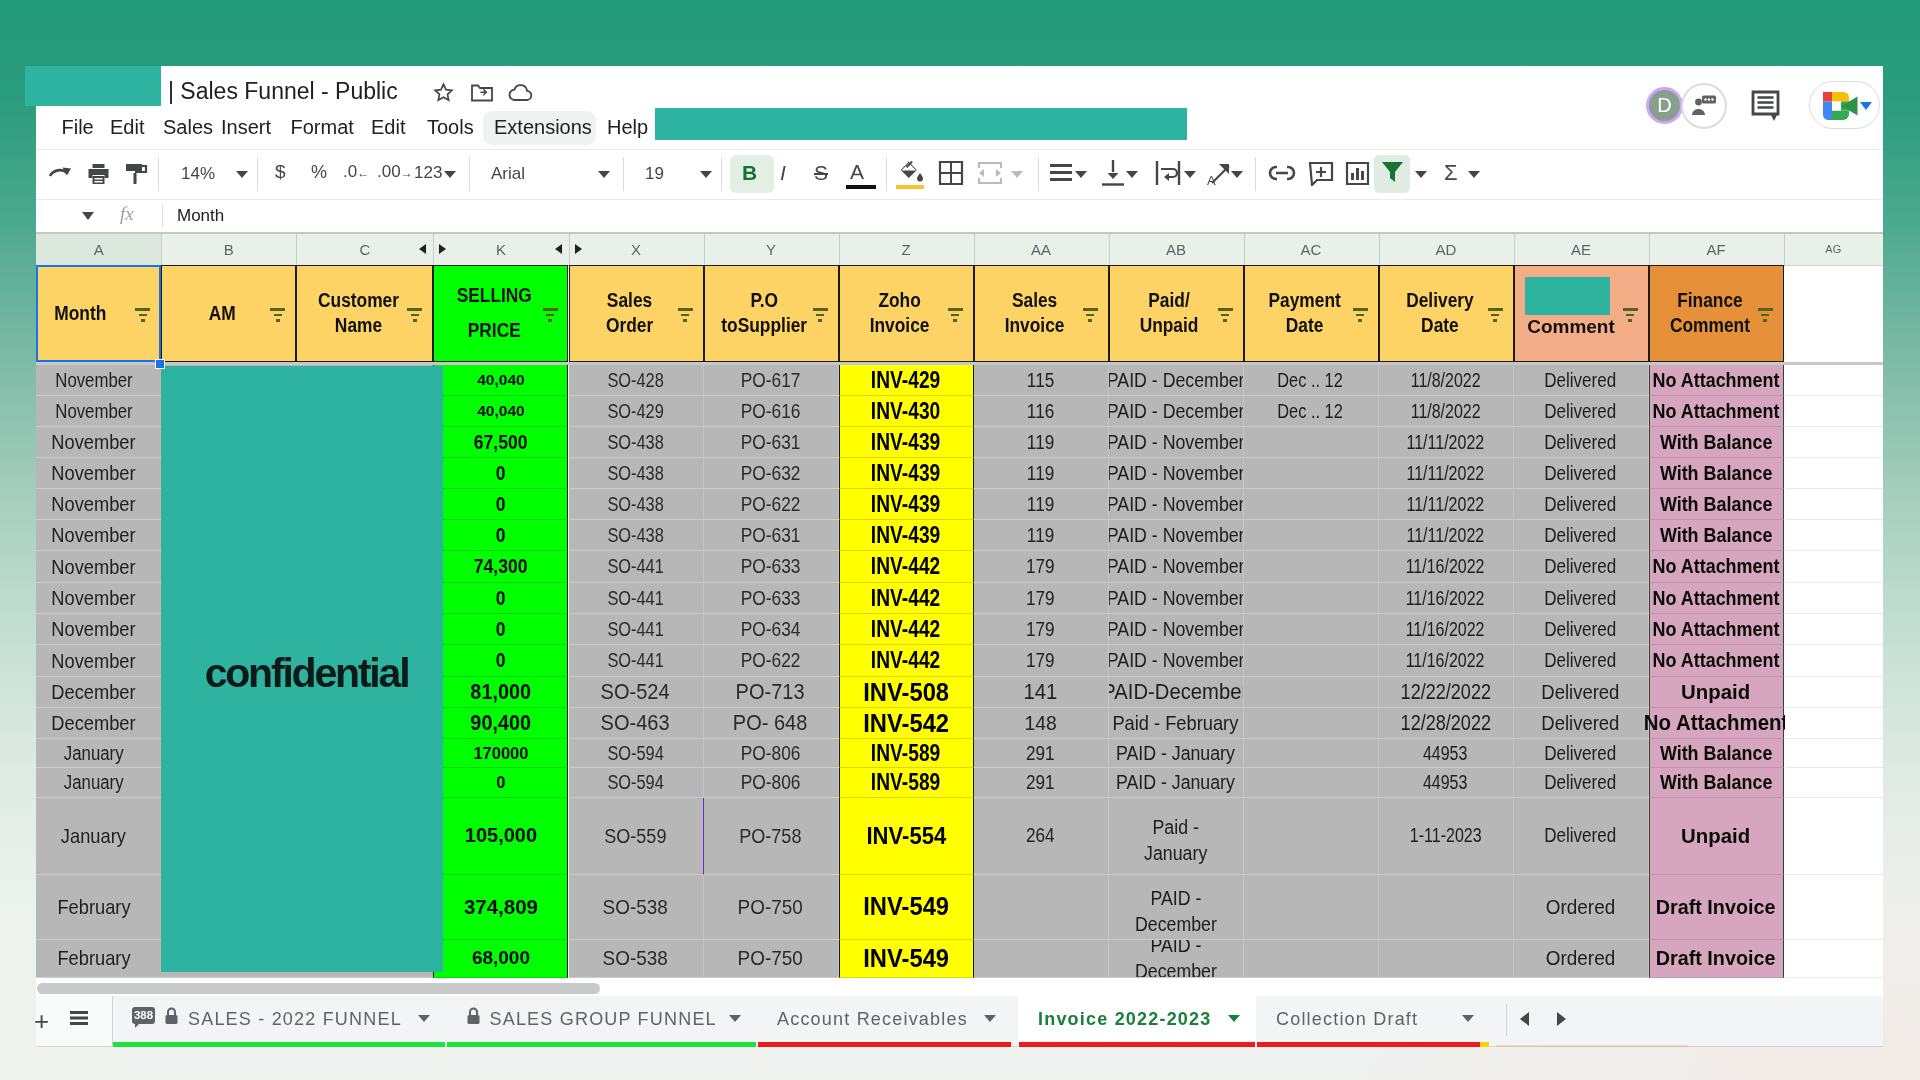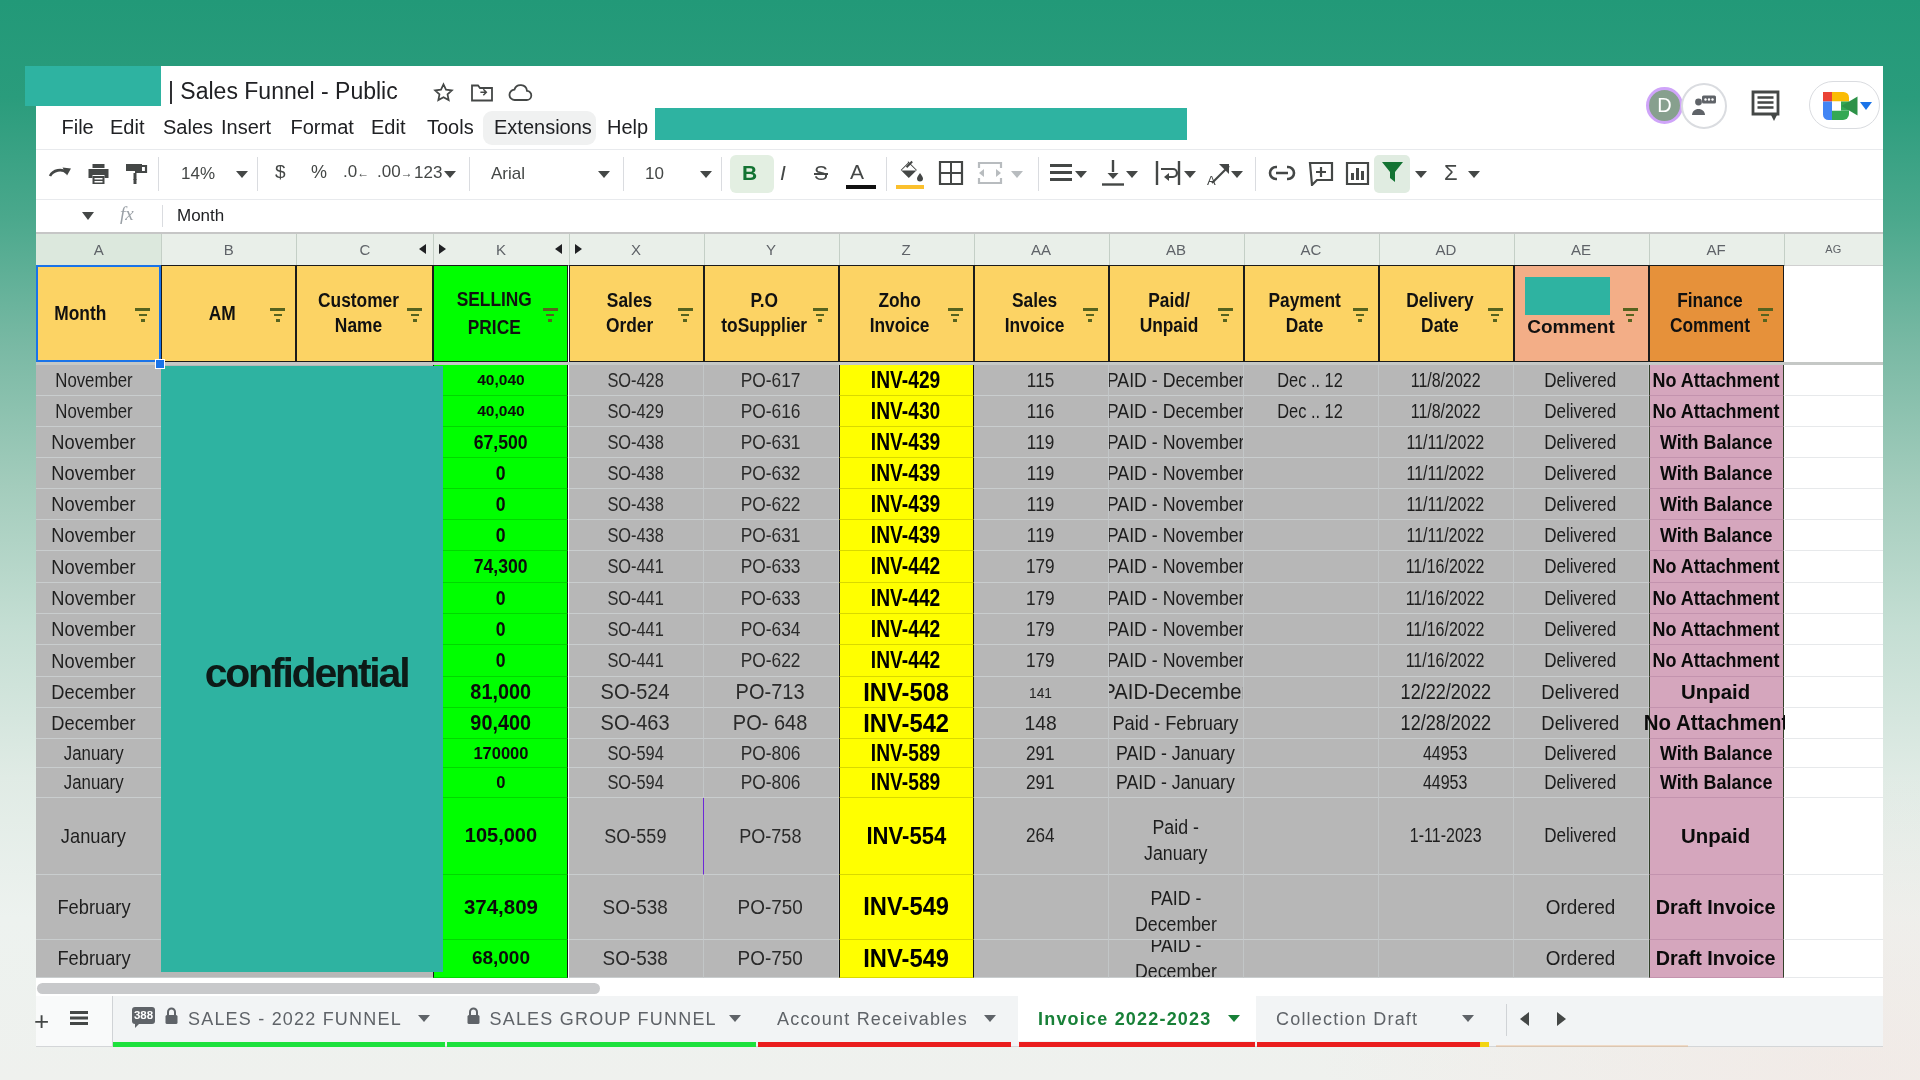--- a/index.html
+++ b/index.html
@@ -83,21 +83,21 @@
 <div class="abs" style="left:275px;top:161px;font-size:19px;color:#444746;">$</div>
 <div class="abs" style="left:311px;top:162px;font-size:18px;color:#444746;">%</div>
 <div class="abs" style="left:343px;top:162px;font-size:17px;color:#444746;">.0<span style="font-size:12px">←</span></div>
 <div class="abs" style="left:377px;top:162px;font-size:17px;color:#444746;">.00<span style="font-size:12px">→</span></div>
 <div class="abs" style="left:414px;top:163px;font-size:17px;color:#444746;">123</div>
 <div class="abs" style="left:444px;top:171px;width:0;height:0;border-left:6px solid transparent;border-right:6px solid transparent;border-top:7px solid #444746;"></div>
 <div class="vline" style="left:469px;top:157px;height:34px;"></div>
 <div class="abs" style="left:491px;top:164px;font-size:17px;color:#444746;">Arial</div>
 <div class="abs" style="left:598px;top:171px;width:0;height:0;border-left:6px solid transparent;border-right:6px solid transparent;border-top:7px solid #444746;"></div>
 <div class="vline" style="left:623px;top:157px;height:34px;"></div>
-<div class="abs" style="left:645px;top:164px;font-size:17px;color:#444746;">10</div>
+<div class="abs" style="left:645px;top:164px;font-size:17px;color:#444746;">19</div>
 <div class="abs" style="left:700px;top:171px;width:0;height:0;border-left:6px solid transparent;border-right:6px solid transparent;border-top:7px solid #444746;"></div>
 <div class="vline" style="left:721px;top:157px;height:34px;"></div>
 <div class="abs" style="left:730px;top:155px;width:44px;height:38px;background:#e3efe2;border-radius:6px;"></div>
 <div class="abs" style="left:742px;top:161px;font-size:21px;font-weight:bold;color:#137333;">B</div>
 <div class="abs" style="left:780px;top:161px;font-size:21px;font-style:italic;color:#444746;">I</div>
 <div class="abs" style="left:814px;top:161px;font-size:21px;text-decoration:line-through;color:#444746;">S</div>
 <div class="abs" style="left:850px;top:160px;font-size:21px;color:#444746;">A</div>
 <div class="abs" style="left:846px;top:185px;width:30px;height:4px;background:#111;"></div>
 <div class="vline" style="left:886px;top:157px;height:34px;"></div>
 <svg class="abs" style="left:898px;top:160px" width="26" height="22" viewBox="0 0 26 22">
@@ -206,21 +206,21 @@
   </div>
 <div class="abs" style="left:270.4px;top:308px;width:15px;height:2.8px;background:#56631f;"></div>
 <div class="abs" style="left:273.9px;top:313.5px;width:8px;height:2.8px;background:#56631f;"></div>
 <div class="abs" style="left:276.2px;top:319px;width:3.6px;height:2.8px;background:#56631f;"></div>
 <div class="cell" style="left:296.4px;top:265px;width:137.0px;height:96.5px;background:#fcd364;border:1px solid #1b1b1b;font-weight:bold;font-size:19.5px;line-height:25.5px;text-align:center;color:#111;padding-right:13px;">
     <span style="display:inline-block;transform:scaleX(0.89);transform-origin:center center;">Customer<br>Name</span>
   </div>
 <div class="abs" style="left:407.4px;top:308px;width:15px;height:2.8px;background:#56631f;"></div>
 <div class="abs" style="left:410.9px;top:313.5px;width:8px;height:2.8px;background:#56631f;"></div>
 <div class="abs" style="left:413.2px;top:319px;width:3.6px;height:2.8px;background:#56631f;"></div>
-<div class="cell" style="left:433.4px;top:265px;width:135.10000000000002px;height:96.5px;background:#00ff00;border:1px solid #1b1b1b;font-weight:bold;font-size:19.5px;line-height:28px;text-align:center;color:#111;padding-right:13px;">
+<div class="cell" style="left:433.4px;top:265px;width:135.10000000000002px;height:96.5px;background:#00ff00;border:1px solid #1b1b1b;font-weight:bold;font-size:19.5px;line-height:35px;text-align:center;color:#111;padding-right:13px;">
     <span style="display:inline-block;transform:scaleX(0.89);transform-origin:center center;">SELLING<br>PRICE</span>
   </div>
 <div class="abs" style="left:542.5px;top:308px;width:15px;height:2.8px;background:#56631f;"></div>
 <div class="abs" style="left:546.0px;top:313.5px;width:8px;height:2.8px;background:#56631f;"></div>
 <div class="abs" style="left:548.3px;top:319px;width:3.6px;height:2.8px;background:#56631f;"></div>
 <div class="cell" style="left:568.5px;top:265px;width:135.0px;height:96.5px;background:#fcd364;border:1px solid #1b1b1b;font-weight:bold;font-size:19.5px;line-height:25.5px;text-align:center;color:#111;padding-right:13px;">
     <span style="display:inline-block;transform:scaleX(0.89);transform-origin:center center;">Sales<br>Order</span>
   </div>
 <div class="abs" style="left:677.5px;top:308px;width:15px;height:2.8px;background:#56631f;"></div>
 <div class="abs" style="left:681.0px;top:313.5px;width:8px;height:2.8px;background:#56631f;"></div>
@@ -625,21 +625,21 @@
   </div>
 <div class="cell" style="left:568.5px;top:677px;width:135.0px;height:31px;background:#b7b7b7;border-bottom:1px solid #c9cdce;font-size:21.5px;font-weight:normal;color:#2a2a2a;border-right:1px solid #c2c6c7;">
     <span style="display:inline-block;transform:scaleX(0.93);transform-origin:center center;">SO-524</span>
   </div>
 <div class="cell" style="left:703.5px;top:677px;width:135.0px;height:31px;background:#b7b7b7;border-bottom:1px solid #c9cdce;font-size:21.5px;font-weight:normal;color:#2a2a2a;border-right:1px solid #c2c6c7;">
     <span style="display:inline-block;transform:scaleX(0.93);transform-origin:center center;">PO-713</span>
   </div>
 <div class="cell" style="left:838.5px;top:677px;width:135.0px;height:31px;background:#ffff00;border-bottom:1px solid #d9d900;font-size:25px;font-weight:bold;color:#000;border-left:1px solid #151515;border-right:1px solid #151515;">
     <span style="display:inline-block;transform:scaleX(0.95);transform-origin:center center;">INV-508</span>
   </div>
-<div class="cell" style="left:973.5px;top:677px;width:135.0px;height:31px;background:#b7b7b7;border-bottom:1px solid #c9cdce;font-size:15px;font-weight:normal;color:#222;border-right:1px solid #c2c6c7;">
+<div class="cell" style="left:973.5px;top:677px;width:135.0px;height:31px;background:#b7b7b7;border-bottom:1px solid #c9cdce;font-size:22px;font-weight:normal;color:#222;border-right:1px solid #c2c6c7;">
     <span style="display:inline-block;transform:scaleX(0.92);transform-origin:center center;">141</span>
   </div>
 <div class="cell" style="left:1108.5px;top:677px;width:135.0px;height:31px;background:#b7b7b7;border-bottom:1px solid #c9cdce;font-size:22px;font-weight:normal;color:#1d1d1d;border-right:1px solid #c2c6c7;">
     <span style="display:inline-block;transform:scaleX(0.92);transform-origin:center center;">PAID-December</span>
   </div>
 <div class="cell" style="left:1243.5px;top:677px;width:135.0px;height:31px;background:#b7b7b7;border-bottom:1px solid #c9cdce;font-size:19.5px;font-weight:normal;color:#1d1d1d;border-right:1px solid #c2c6c7;"></div>
 <div class="cell" style="left:1378.5px;top:677px;width:135.0px;height:31px;background:#b7b7b7;border-bottom:1px solid #c9cdce;font-size:21.5px;font-weight:normal;color:#1d1d1d;border-right:1px solid #c2c6c7;">
     <span style="display:inline-block;transform:scaleX(0.84);transform-origin:center center;">12/22/2022</span>
   </div>
 <div class="cell" style="left:1513.5px;top:677px;width:135.0px;height:31px;background:#b7b7b7;border-bottom:1px solid #c9cdce;font-size:21px;font-weight:normal;color:#1d1d1d;border-right:1px solid #c2c6c7;">

